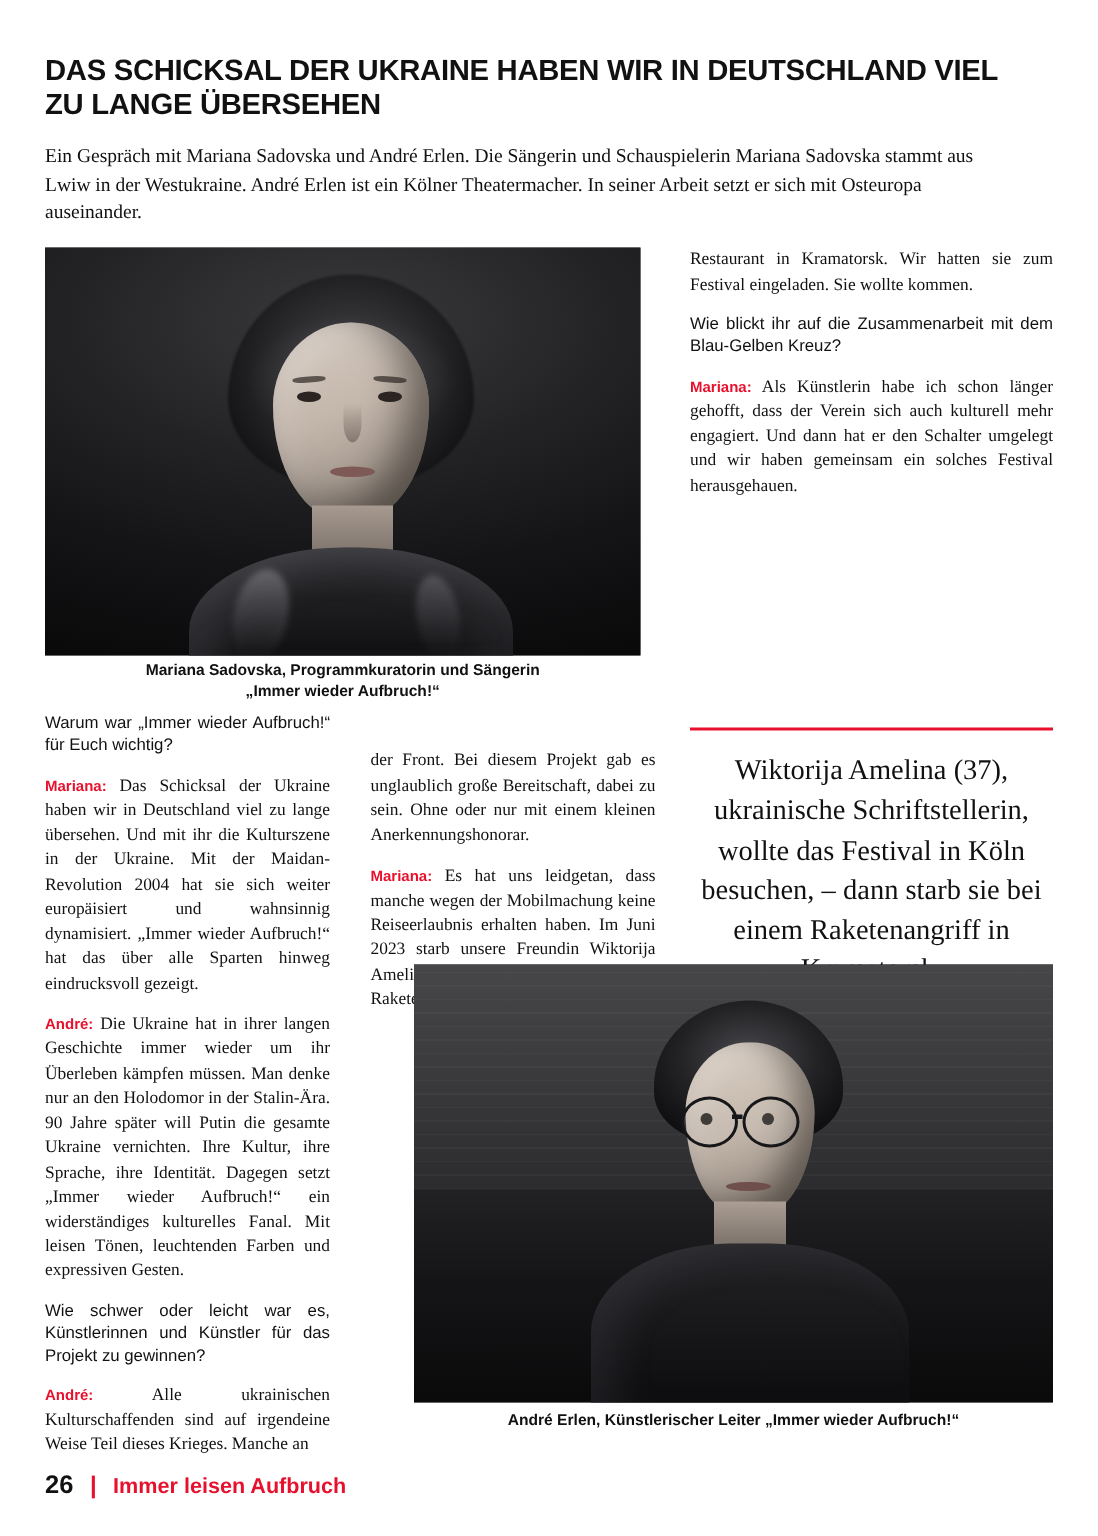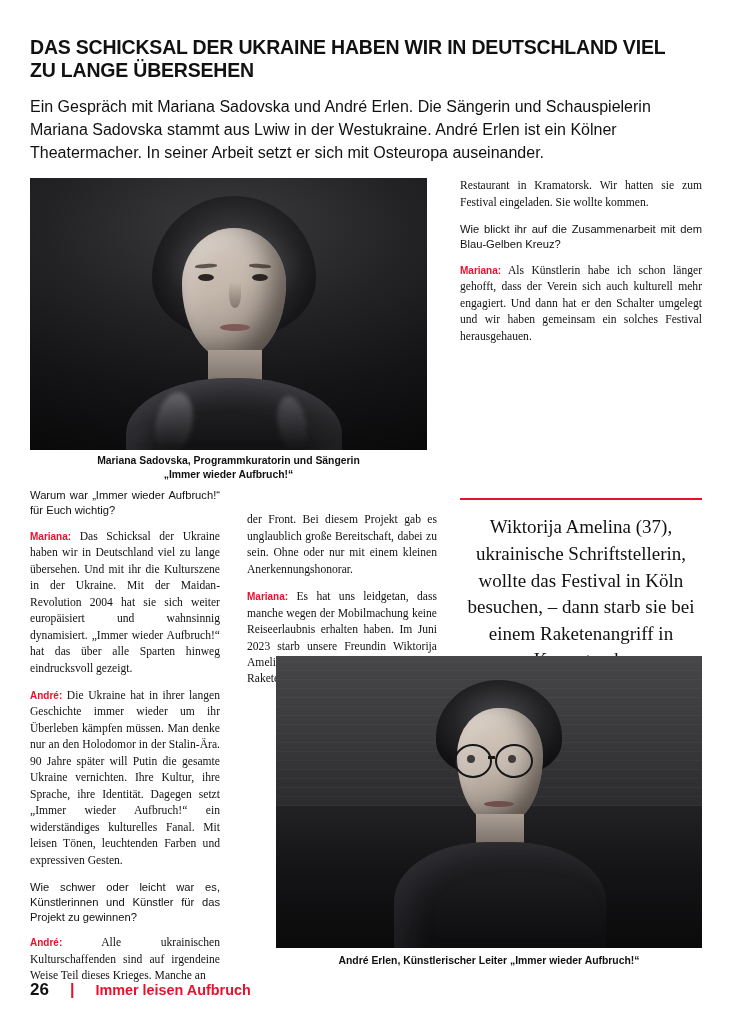--- a/index.html
+++ b/index.html
@@ -32,22 +32,22 @@
     line-height: 1.20;
     letter-spacing: -0.2px;
     margin: 6px 0 0 0;
     color: #111111;
     text-transform: uppercase;
     max-width: 650px;
   }
 
   
   .lead {
-    font-family: Liberation Sans, sans-serif;
-    font-size: 16px;
+    font-family: Liberation Serif, serif;
+    font-size: 13px;
     line-height: 1.45;
     margin: 12px 0 0 0;
     max-width: 648px;
     color: #111111;
   }
 
   
   .content {
     position: relative;
     margin-top: 14px;
@@ -158,21 +158,21 @@
     width: 426px;
   }
 
   
   .footer {
     position: absolute;
     left: 30px;
     bottom: 24px;
     display: flex;
     align-items: baseline;
-    gap: 21px;
+    gap: 11px;
   }
   .pagenum {
     font-family: "Liberation Sans", sans-serif;
     font-weight: bold;
     font-size: 17px;
     color: #111;
   }
   .pipe {
     color: #e8112d;
     font-family: "Liberation Sans", sans-serif;

